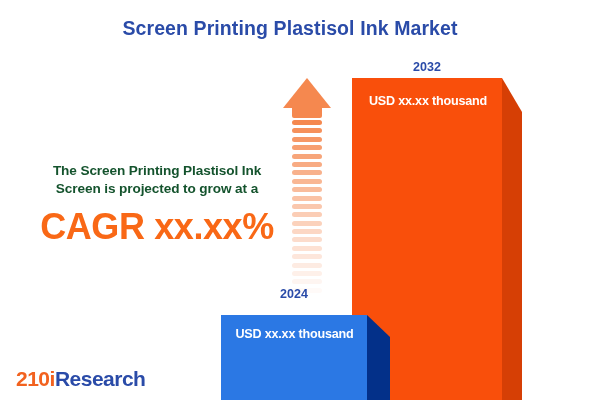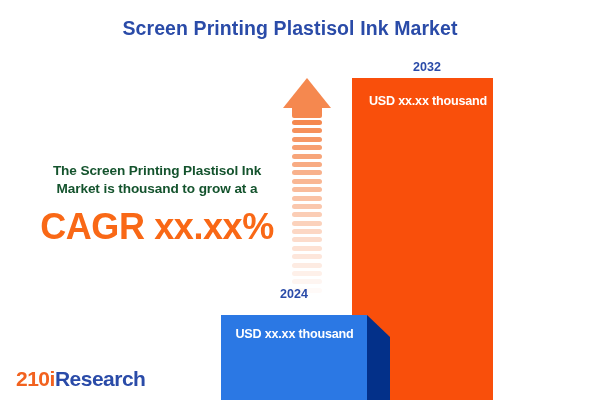--- a/index.html
+++ b/index.html
@@ -8,21 +8,21 @@
   }
   body {
     width: 600px;
     height: 400px;
     background: #ffffff;
     font-family: "Liberation Sans", sans-serif;
     overflow: hidden;
   }
   #canvas {
     position: relative;
-    width: 493px;
+    width: 600px;
     height: 400px;
     background: #ffffff;
     overflow: hidden;
   }
 
   
   #chart-title {
     position: absolute;
     left: 0;
     top: 17px;
@@ -213,21 +213,21 @@
 </head>
 <body>
 
 <div id="canvas">
 
   <div id="chart-title">Screen Printing Plastisol Ink Market</div>
 
   <div id="statement-block">
     <div id="statement-text">
       <div>The Screen Printing Plastisol Ink</div>
-      <div>Market is thousand to grow at a</div>
+      <div>Screen is projected to grow at a</div>
     </div>
     <div id="cagr-value">CAGR xx.xx%</div>
   </div>
 
   <div id="growth-arrow">
     <div id="arrow-head"></div>
     <div id="arrow-neck"></div>
     <div id="arrow-stripes">
         <div class="arrow-stripe" style="background: rgb(245, 136, 79);"></div>
         <div class="arrow-stripe" style="background: rgb(246, 145, 92);"></div>

